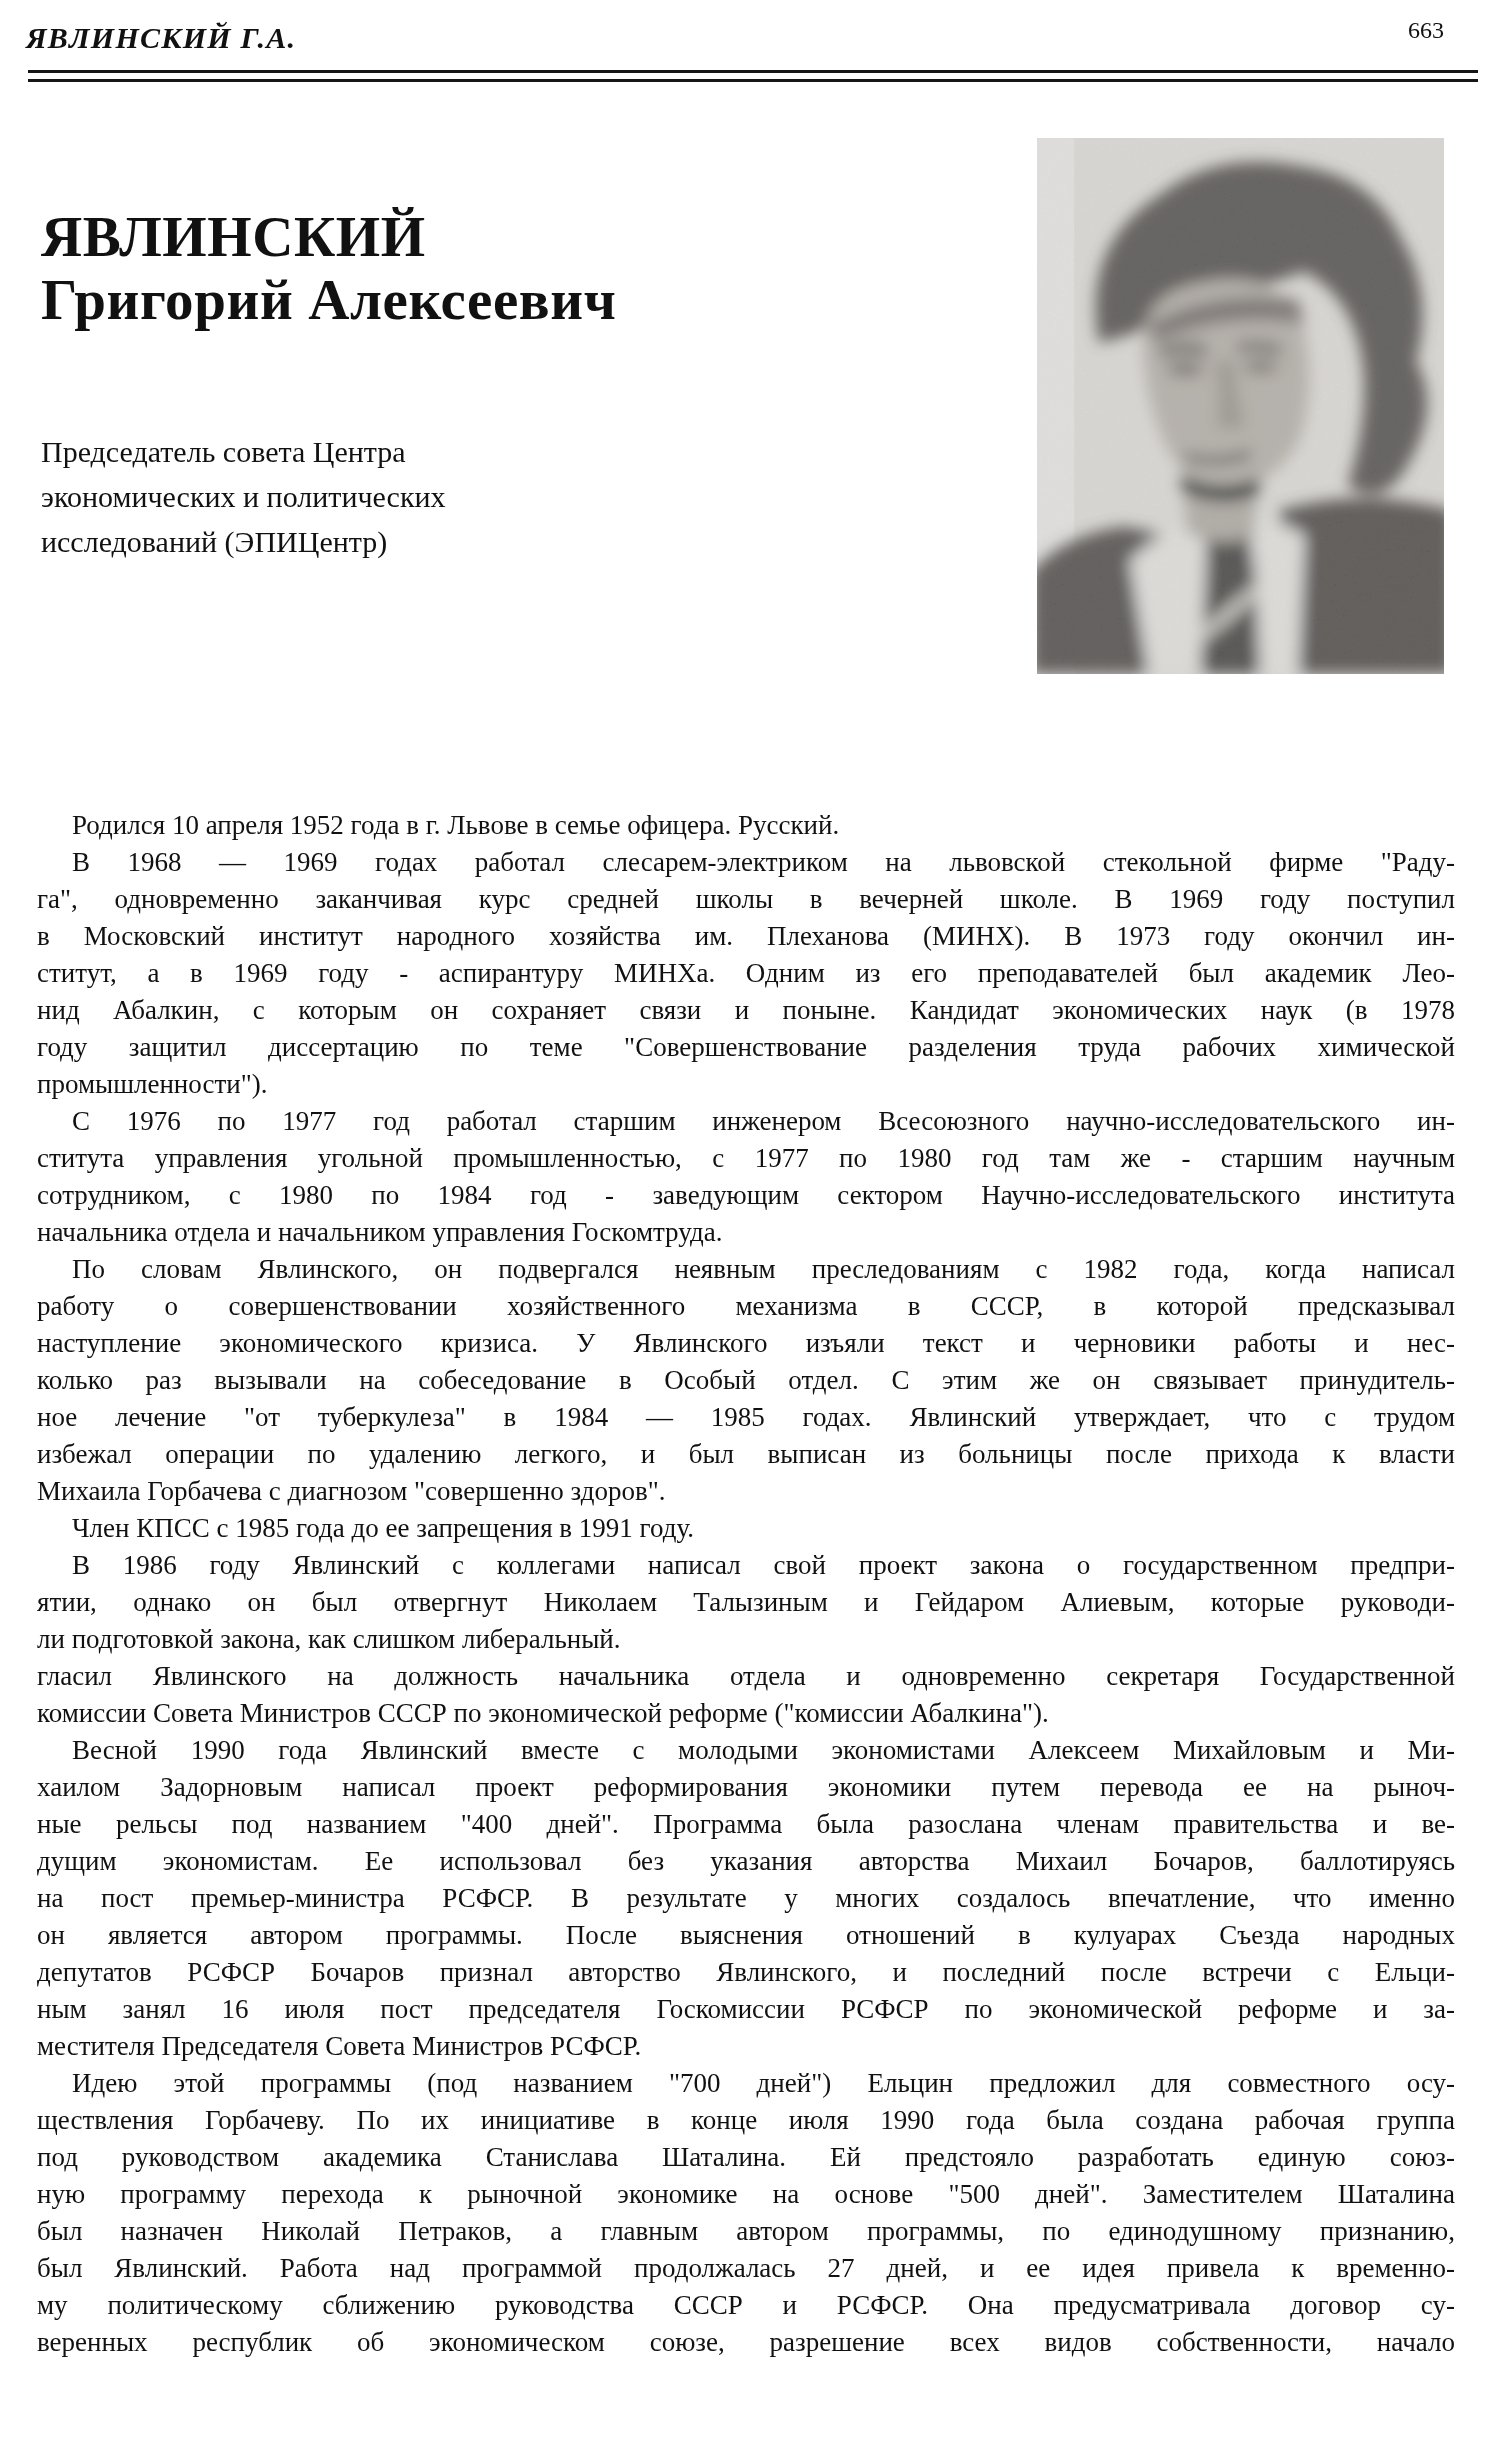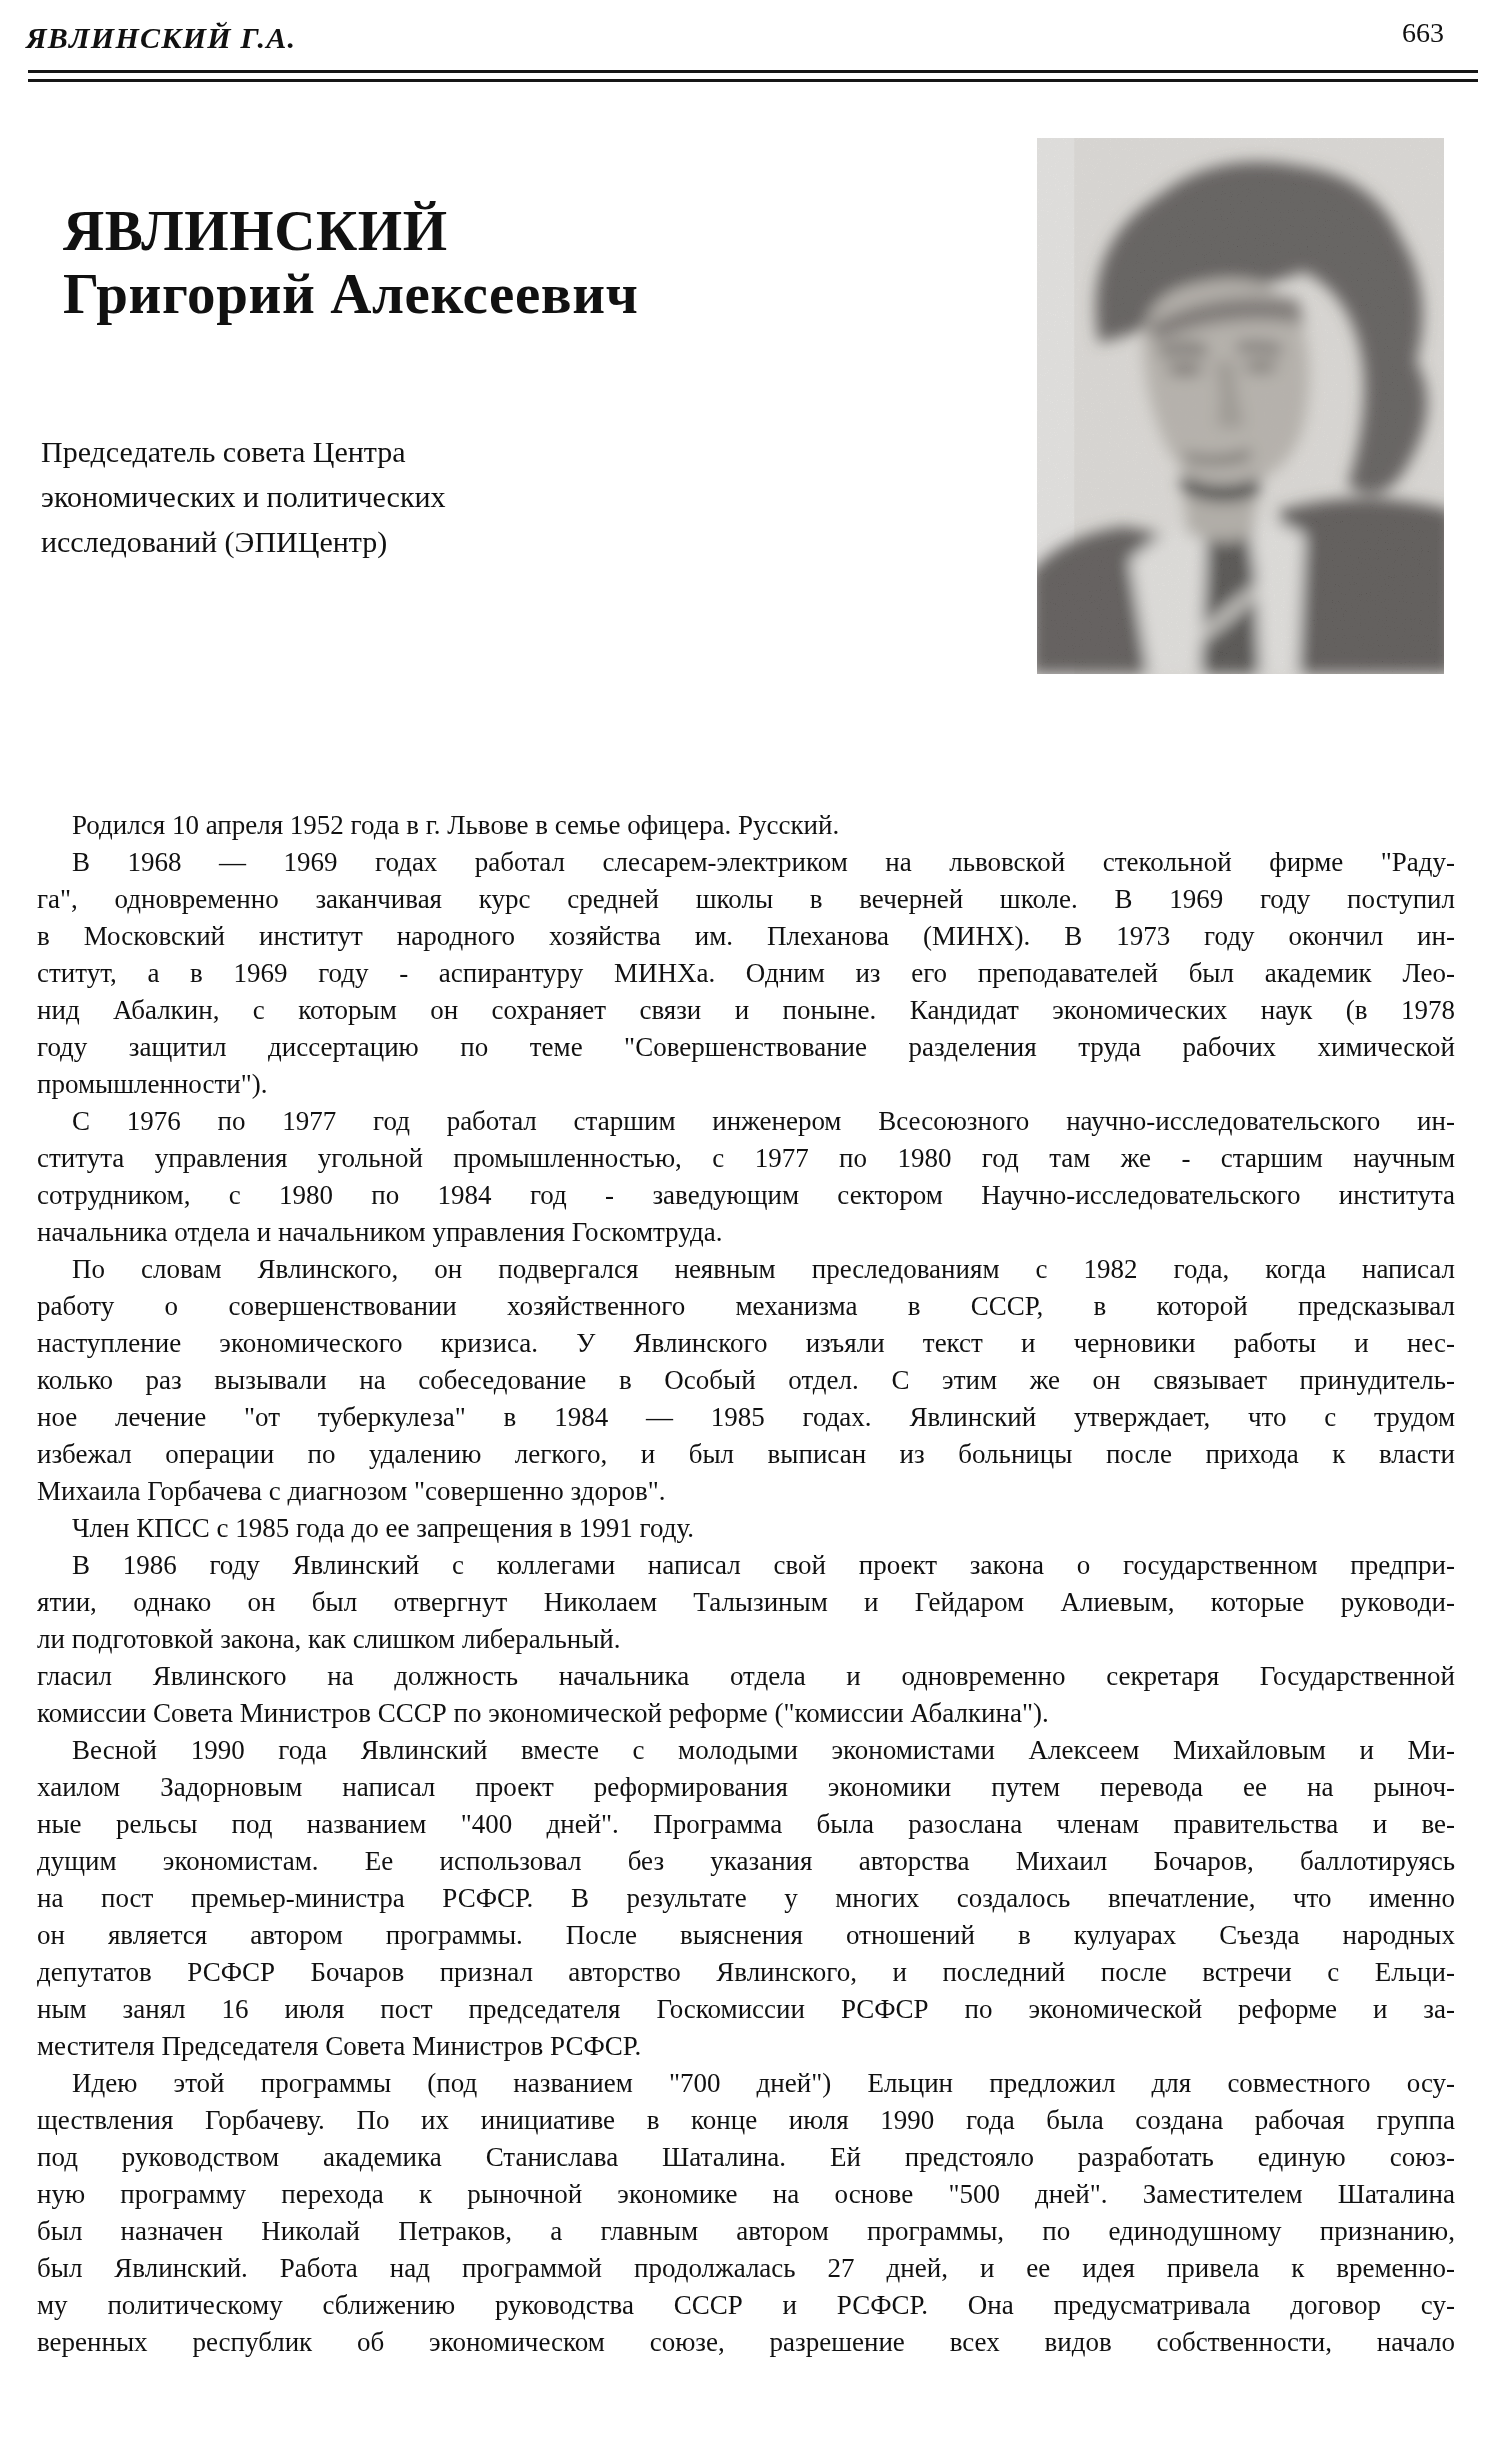--- a/index.html
+++ b/index.html
@@ -13,26 +13,26 @@
     overflow:hidden;
   }
   
   .running-header{
     position:absolute;left:26px;top:21px;
     font-style:italic;font-weight:700;
     font-size:30px;letter-spacing:1.2px;
   }
   .page-number{
     position:absolute;right:41px;top:17.4px;
-    font-size:28px;font-weight:400;
+    font-size:24px;font-weight:400;
   }
   .double-rule{position:absolute;left:28px;right:7.4px;top:70px;}
   .double-rule .rule-line{height:3.1px;background:#161616;margin-bottom:5.6px;}
   
-  .title-block{position:absolute;left:41px;top:199px;margin-left:22px;}
+  .title-block{position:absolute;left:41px;top:205px;}
   .title-line{
     font-weight:700;font-size:57px;line-height:63px;
     letter-spacing:0.6px;white-space:nowrap;
   }
   .position-block{position:absolute;left:41px;top:391px;margin-top:38px;}
   .position-line{font-size:30px;line-height:45px;white-space:nowrap;}
   
   .photo{
     position:absolute;left:1037px;top:138px;width:407px;height:536px;
     background:#e8e5e0;

